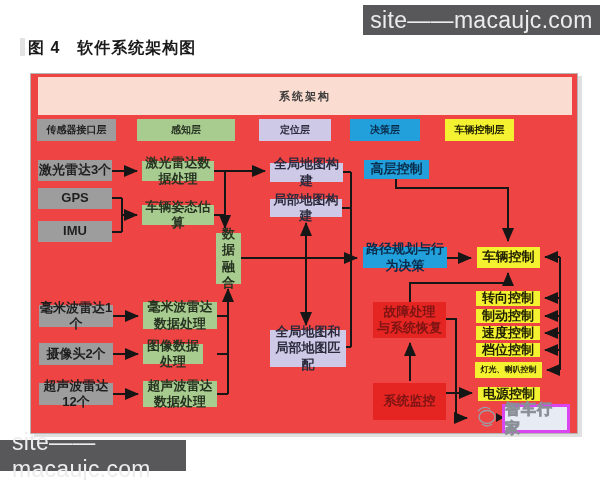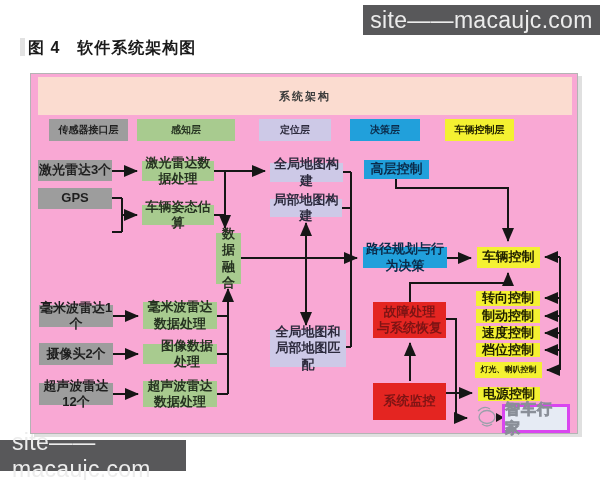--- a/index.html
+++ b/index.html
@@ -4,21 +4,21 @@
 <style>
   html,body{margin:0;padding:0;background:#fff;}
   #page{position:relative;width:600px;height:480px;background:#ffffff;overflow:hidden;
         font-family:"Liberation Sans","DejaVu Sans",sans-serif;}
   .chrome-banner{position:absolute;background:#58585a;color:#ececec;display:flex;align-items:center;
         font-size:23px;letter-spacing:.3px;}
   #banner-top{left:363px;top:5px;width:237px;height:30px;justify-content:center;}
   #banner-bottom{left:0;top:440px;width:186px;height:31px;padding-left:12px;box-sizing:border-box;}
   #title-strip{position:absolute;left:20px;top:38px;width:5px;height:18px;background:#e2e2e2;}
   #fig-title{position:absolute;left:28px;top:38px;font-size:16px;font-weight:bold;color:#1a1a1a;letter-spacing:1px;}
-  #panel{position:absolute;left:30px;top:73px;width:548px;height:361px;background:#f9a8d4;
+  #panel{position:absolute;left:30px;top:73px;width:548px;height:361px;background:#ef4444;
          border:1px solid #b4b4b4;box-sizing:border-box;box-shadow:4px 3px 0 rgba(0,0,0,.12);}
   .node{position:absolute;display:flex;align-items:center;justify-content:center;text-align:center;
         font-weight:bold;color:#222;font-size:13px;line-height:1.25;white-space:pre-line;box-sizing:border-box;}
   .sensor{background:#9d9d9d;color:#1f1f1f;}
   .percept{background:#a8cb8f;color:#263321;}
   .locate{background:#cdc9e7;color:#2c2a3d;}
   .decide{background:#21a0db;color:#0b2b4a;}
   .control{background:#f4f131;color:#222200;}
   .alert{background:#e42521;color:#7e1414;}
   .hdr{font-size:10px;}
@@ -37,39 +37,40 @@
 <div id="page">
 
   <div id="banner-top" class="chrome-banner">site——macaujc.com</div>
 
   <div id="title-strip"></div>
   <div id="fig-title">图 4　软件系统架构图</div>
 
   <div id="panel">
     <div id="arch-banner">系统架构</div>
 
-    <div class="node sensor hdr" style="left:6px;top:45px;width:79px;height:22px;margin-left:12px;">传感器接口层</div>
+    <div class="node sensor hdr" style="left:6px;top:45px;width:79px;height:22px;">传感器接口层</div>
     <div class="node percept hdr" style="left:106px;top:45px;width:98px;height:22px;">感知层</div>
     <div class="node locate hdr" style="left:228px;top:45px;width:72px;height:22px;">定位层</div>
     <div class="node decide hdr" style="left:319px;top:45px;width:70px;height:22px;text-align:center;">决策层</div>
     <div class="node control hdr" style="left:414px;top:45px;width:69px;height:22px;">车辆控制层</div>
   </div>
 
   <div class="node sensor" style="left:38px;top:160px;width:74px;height:21px;">激光雷达3个</div>
   <div class="node sensor" style="left:38px;top:188px;width:74px;height:21px;">GPS</div>
+  <div class="node sensor" style="left:38px;top:221px;width:74px;height:21px;">IMU</div>
   <div class="node sensor" style="left:39px;top:305px;width:74px;height:22px;">毫米波雷达1个</div>
   <div class="node sensor" style="left:39px;top:343px;width:74px;height:22px;">摄像头2个</div>
   <div class="node sensor" style="left:39px;top:383px;width:74px;height:22px;">超声波雷达12个</div>
 
   <div class="node percept" style="left:142px;top:161px;width:72px;height:20px;">激光雷达数据处理</div>
   <div class="node percept" style="left:142px;top:205px;width:72px;height:20px;">车辆姿态估算</div>
   <div class="node percept" style="left:216px;top:233px;width:25px;height:51px;">数据
 融合</div>
   <div class="node percept" style="left:143px;top:302px;width:74px;height:27px;">毫米波雷达数据处理</div>
-  <div class="node percept" style="left:143px;top:344px;width:74px;height:20px;padding-left:14px;">图像数据处理</div>
+  <div class="node percept" style="left:143px;top:344px;width:60px;height:20px;">图像数据处理</div>
   <div class="node percept" style="left:143px;top:381px;width:74px;height:26px;">超声波雷达数据处理</div>
 
   <div class="node locate" style="left:270px;top:163px;width:73px;height:19px;">全局地图构建</div>
   <div class="node locate" style="left:270px;top:199px;width:72px;height:18px;">局部地图构建</div>
   <div class="node locate" style="left:270px;top:330px;width:76px;height:37px;">全局地图和局部地图匹配</div>
 
   <div class="node decide" style="left:363px;top:247px;width:84px;height:21px;">路径规划与行为决策</div>
   <div class="node decide" style="left:364px;top:160px;width:65px;height:19px;">高层控制</div>
 
   <div class="node alert" style="left:373px;top:302px;width:73px;height:36px;">故障处理

